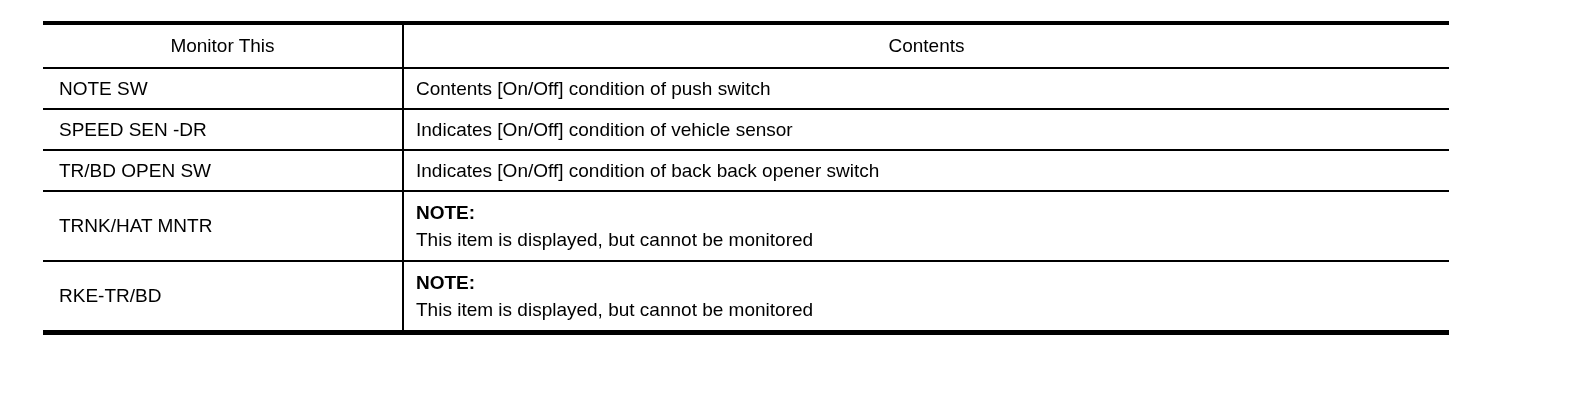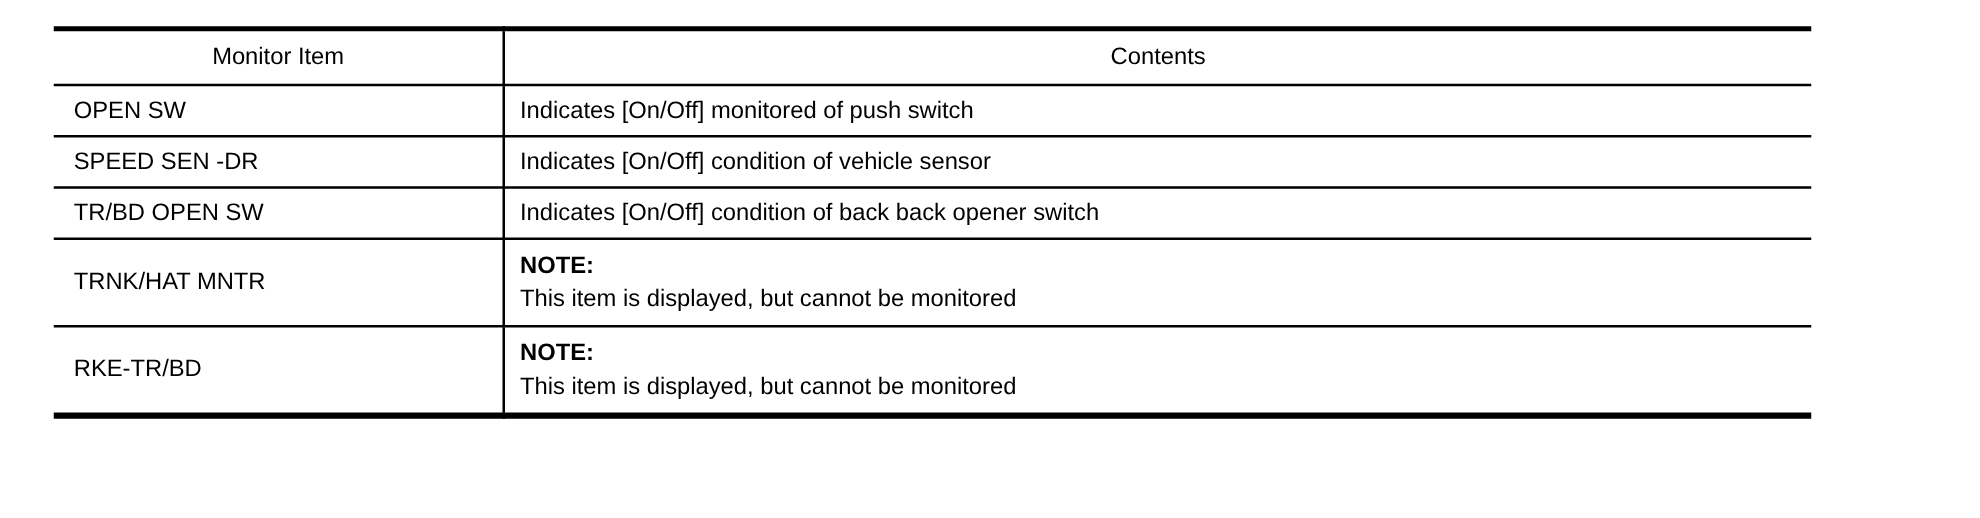--- a/index.html
+++ b/index.html
@@ -58,28 +58,28 @@
 </head>
 <body>
 
 <table class="monitor-table">
   <colgroup>
     <col class="col-item">
     <col class="col-contents">
   </colgroup>
   <thead>
     <tr>
-      <th>Monitor Item</th>
+      <th>Monitor This</th>
       <th>Contents</th>
     </tr>
   </thead>
   <tbody>
     <tr class="data-row">
-      <td class="item-cell">OPEN SW</td>
-      <td class="content-cell">Indicates [On/Off] monitored of push switch</td>
+      <td class="item-cell">NOTE SW</td>
+      <td class="content-cell">Contents [On/Off] condition of push switch</td>
     </tr>
     <tr class="data-row">
       <td class="item-cell">SPEED SEN -DR</td>
       <td class="content-cell">Indicates [On/Off] condition of vehicle sensor</td>
     </tr>
     <tr class="data-row">
       <td class="item-cell">TR/BD OPEN SW</td>
       <td class="content-cell">Indicates [On/Off] condition of back back opener switch</td>
     </tr>
     <tr class="note-row">

